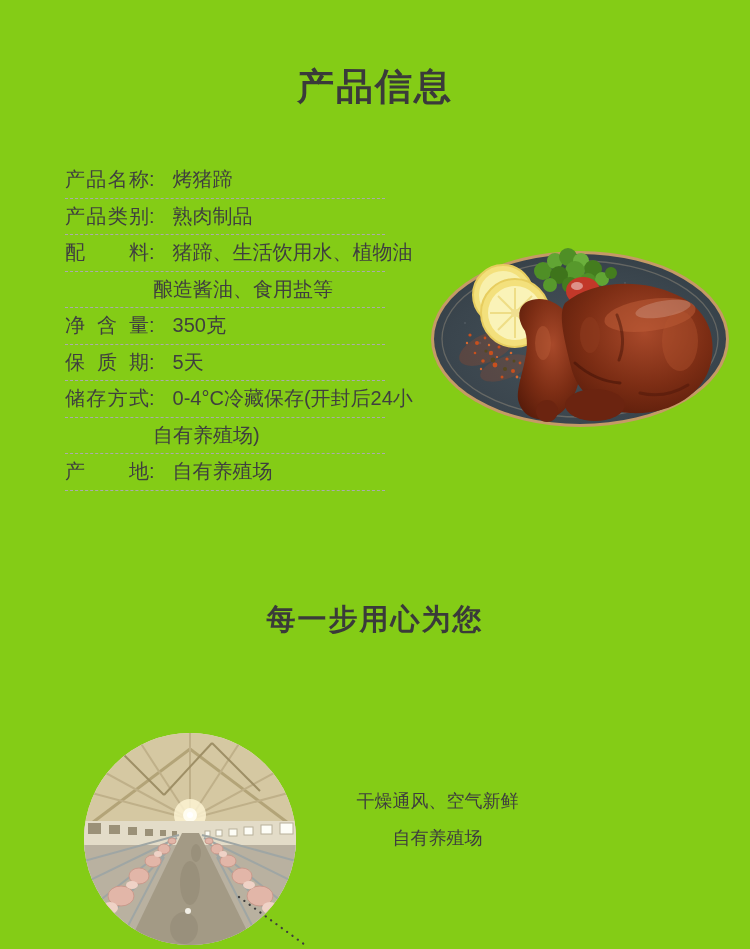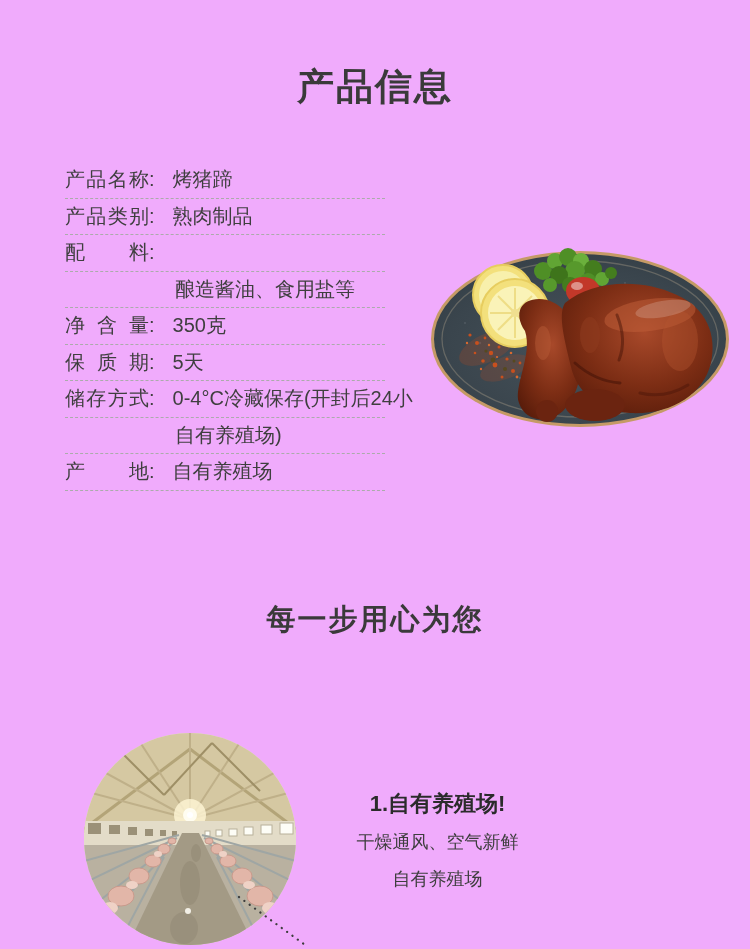--- a/index.html
+++ b/index.html
@@ -1,17 +1,17 @@
 <!DOCTYPE html>
 <html><head>
 <meta charset="utf-8">
 <style>
   html,body{margin:0;padding:0;background:#ffffff;}
   .page{
-    position:relative;width:750px;height:949px;background:#f0abfc;
+    position:relative;width:750px;height:949px;background:#84cc16;
     overflow:hidden;font-family:"Liberation Sans",sans-serif;color:#3f3f3f;
   }
   
   .big-title{
     position:absolute;left:0;width:750px;text-align:center;
     font-weight:900;color:#3a3a3a;margin:0;
   }
   .title-1{top:62px;font-size:37px;letter-spacing:2px;}
   .title-2{top:600px;font-size:29px;letter-spacing:2px;}
 
@@ -22,21 +22,21 @@
     border-bottom:1px dashed #ababab;font-size:20px;color:#3f3f3f;
     white-space:nowrap;
   }
   .spec-label{
     display:inline-block;width:84px;text-align:justify;text-align-last:justify;
     flex:0 0 84px;
   }
   .spec-colon{flex:0 0 auto;}
   .spec-value{margin-left:18px;flex:0 0 auto;}
   .spec-row.cont .spec-label{width:84px;}
-  .spec-row.cont .spec-value{margin-left:26px;}
+  .spec-row.cont .spec-value{margin-left:4px;}
 
   
   .dish-photo{position:absolute;left:425px;top:243px;width:310px;height:192px;}
 
   
   .farm-photo{position:absolute;left:84px;top:733px;width:212px;height:212px;}
   .dotted-connector{position:absolute;left:232px;top:892px;width:82px;height:57px;}
   .feature-text{position:absolute;left:330px;top:789px;width:215px;text-align:center;}
   .feature-heading{font-size:22px;font-weight:bold;color:#2b2b2b;margin:0 0 11px 0;}
   .feature-line{font-size:18px;color:#3e3e3e;margin:0 0 13px 0;}
@@ -55,20 +55,21 @@
       <span class="spec-value">烤猪蹄</span>
     </div>
     <div class="spec-row">
       <span class="spec-label">产品类别</span>
         <span class="spec-colon">:</span>
       <span class="spec-value">熟肉制品</span>
     </div>
     <div class="spec-row">
       <span class="spec-label">配料</span>
         <span class="spec-colon">:</span>
+      <span class="spec-value">猪蹄、生活饮用水、植物油</span>
     </div>
     <div class="spec-row cont">
       <span class="spec-label"></span>
         <span class="spec-colon"></span>
       <span class="spec-value">酿造酱油、食用盐等</span>
     </div>
     <div class="spec-row">
       <span class="spec-label">净含量</span>
         <span class="spec-colon">:</span>
       <span class="spec-value">350克</span>
@@ -324,18 +325,17 @@
         </g>
       </g>
     </svg>
   </div>
 
   <svg class="dotted-connector" viewBox="0 0 82 57">
     <line x1="7" y1="5" x2="76" y2="55" stroke="#3d3d3d" stroke-width="2.2" stroke-linecap="round" stroke-dasharray="0.1 6.5"></line>
   </svg>
 
   <div class="feature-text">
-    <p class="feature-heading">1.自有养殖场!</p>
     <p class="feature-line">干燥通风、空气新鲜</p>
     <p class="feature-line">自有养殖场</p>
   </div>
 
 </div>
 
 </body></html>

